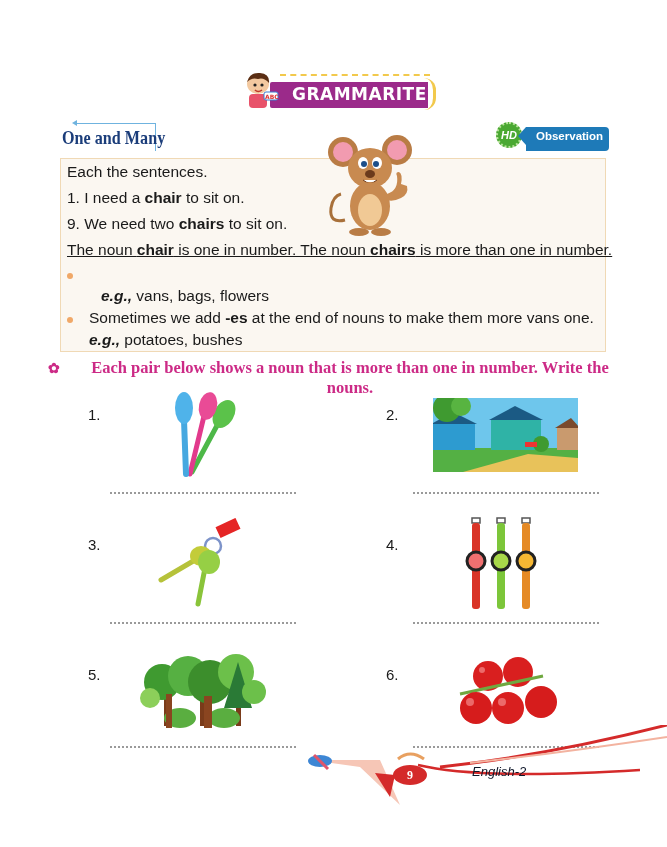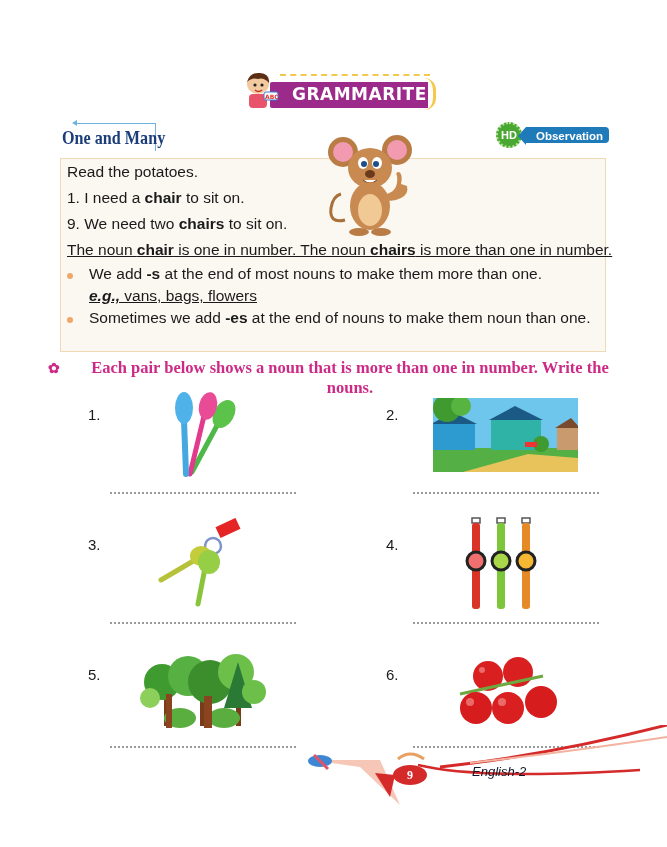--- a/index.html
+++ b/index.html
@@ -14,22 +14,22 @@
   .banner .title { position: absolute; left: 52px; top: 14px; color: #fff; font-family: "DejaVu Sans", sans-serif; font-weight: bold; font-size: 17px; letter-spacing: 0.5px; text-align: center; }
   .banner .kid { position: absolute; left: 0; top: 0; width: 40px; height: 42px; }
 
   
   .section-title { position: absolute; left: 62px; top: 127px; font-family: "Liberation Serif", serif; font-weight: bold; font-size: 19px; color: #1b3d7a; transform: scaleX(0.85); transform-origin: left; }
   .section-frame { position: absolute; left: 76px; top: 123px; width: 80px; height: 28px; border-top: 1.5px solid #6fb3df; border-right: 1.5px solid #6fb3df; }
   .section-frame::before { content: ""; position: absolute; left: -4px; top: -4.5px; border: 3.5px solid transparent; border-right: 5px solid #6fb3df; border-left: 0; }
 
   
   .obs { position: absolute; left: 496px; top: 124px; height: 24px; }
-  .obs .hd { position: absolute; left: 0; top: -2px; width: 26px; height: 26px; border-radius: 50%; background: #4aa832; border: 2px dotted #b8e39a; color: #fff; font-weight: bold; font-size: 11px; text-align: center; line-height: 22px; }
-  .obs .tag { position: absolute; left: 30px; top: 3px; height: 16px; padding: 0 6px 0 10px; background: #1e7ab8; color: #fff; font-weight: bold; font-size: 11.5px; line-height: 18px; border-radius: 0 4px 4px 0; white-space: nowrap; }
+  .obs .hd { position: absolute; left: 0; top: -2px; width: 26px; height: 26px; border-radius: 50%; background: #4aa832; border: 2px dotted #b8e39a; color: #fff; font-weight: bold; font-size: 11px; text-align: center; line-height: 22px; font-style: italic; }
+  .obs .tag { position: absolute; left: 30px; top: 3px; height: 24px; padding: 0 6px 0 10px; background: #1e7ab8; color: #fff; font-weight: bold; font-size: 11.5px; line-height: 18px; border-radius: 0 4px 4px 0; white-space: nowrap; }
   .obs .tag::before { content: ""; position: absolute; left: -8px; top: 0; border-top: 9px solid transparent; border-bottom: 9px solid transparent; border-right: 8px solid #1e7ab8; }
 
   
   .infobox { position: absolute; left: 60px; top: 158px; width: 546px; height: 194px; background: #fbf7f1; border: 1.5px solid #f0d9b5; }
   .infobox .line { position: absolute; left: 6px; font-size: 15.5px; white-space: nowrap; color: #1a1a1a; }
   .infobox .bullet { position: absolute; left: 6px; width: 6px; height: 6px; border-radius: 50%; background: #f0a868; }
   .infobox b { font-weight: bold; }
   .infobox i { font-style: italic; font-weight: bold; }
 
   
@@ -67,42 +67,42 @@
 
 <div class="section-frame"></div>
 <div class="section-title">One and Many</div>
 
 <div class="obs">
   <div class="hd">HD</div>
   <div class="tag">Observation</div>
 </div>
 
 <div class="infobox">
-  <div class="line" style="top:4px;">Read the potatoes.</div>
+  <div class="line" style="top:4px;">Each the sentences.</div>
   <div class="line" style="top:30px;text-align:right;">
     <span>1.  I need a </span><b>chair</b><span> to sit on.</span>
   </div>
   <div class="line" style="top:56px;">
     <span>9.  We need two </span><b>chairs</b><span> to sit on.</span>
   </div>
   <div class="line" style="top:82px;text-decoration:underline;">
     <span>The noun </span><b>chair</b><span> is one in number. The noun </span><b>chairs</b><span> is more than one in number.</span>
   </div>
 
   <div class="bullet" style="top:114px;"></div>
-  <div class="line" style="top:106px; left:28px;">
-    <span>We add </span><b>-s</b><span> at the end of most nouns to make them more than one.</span>
-  </div>
-  <div class="line" style="top:128px; left:28px;text-decoration:underline;">
+  <div class="line" style="top:128px; left:40px;">
     <i>e.g.,</i><span> vans, bags, flowers</span>
   </div>
 
   <div class="bullet" style="top:158px;"></div>
   <div class="line" style="top:150px; left:28px;">
-    <span>Sometimes we add </span><b>-es</b><span> at the end of nouns to make them noun than one.</span>
+    <span>Sometimes we add </span><b>-es</b><span> at the end of nouns to make them more vans one.</span>
+  </div>
+  <div class="line" style="top:172px; left:28px;">
+    <i>e.g.,</i><span> potatoes, bushes</span>
   </div>
 </div>
 
 <svg class="mouse" viewBox="0 0 90 108">
   <path d="M20 92 Q4 96 6 80 Q8 68 16 66" stroke="#a8703a" stroke-width="3" fill="none"></path>
   <circle cx="18" cy="24" r="15" fill="#b97c45"></circle>
     <circle cx="18" cy="24" r="10" fill="#f29bb0"></circle>
   <circle cx="72" cy="22" r="15" fill="#b97c45"></circle>
     <circle cx="72" cy="22" r="10" fill="#f29bb0"></circle>
   <ellipse cx="45" cy="40" rx="22" ry="20" fill="#c88a50"></ellipse>

